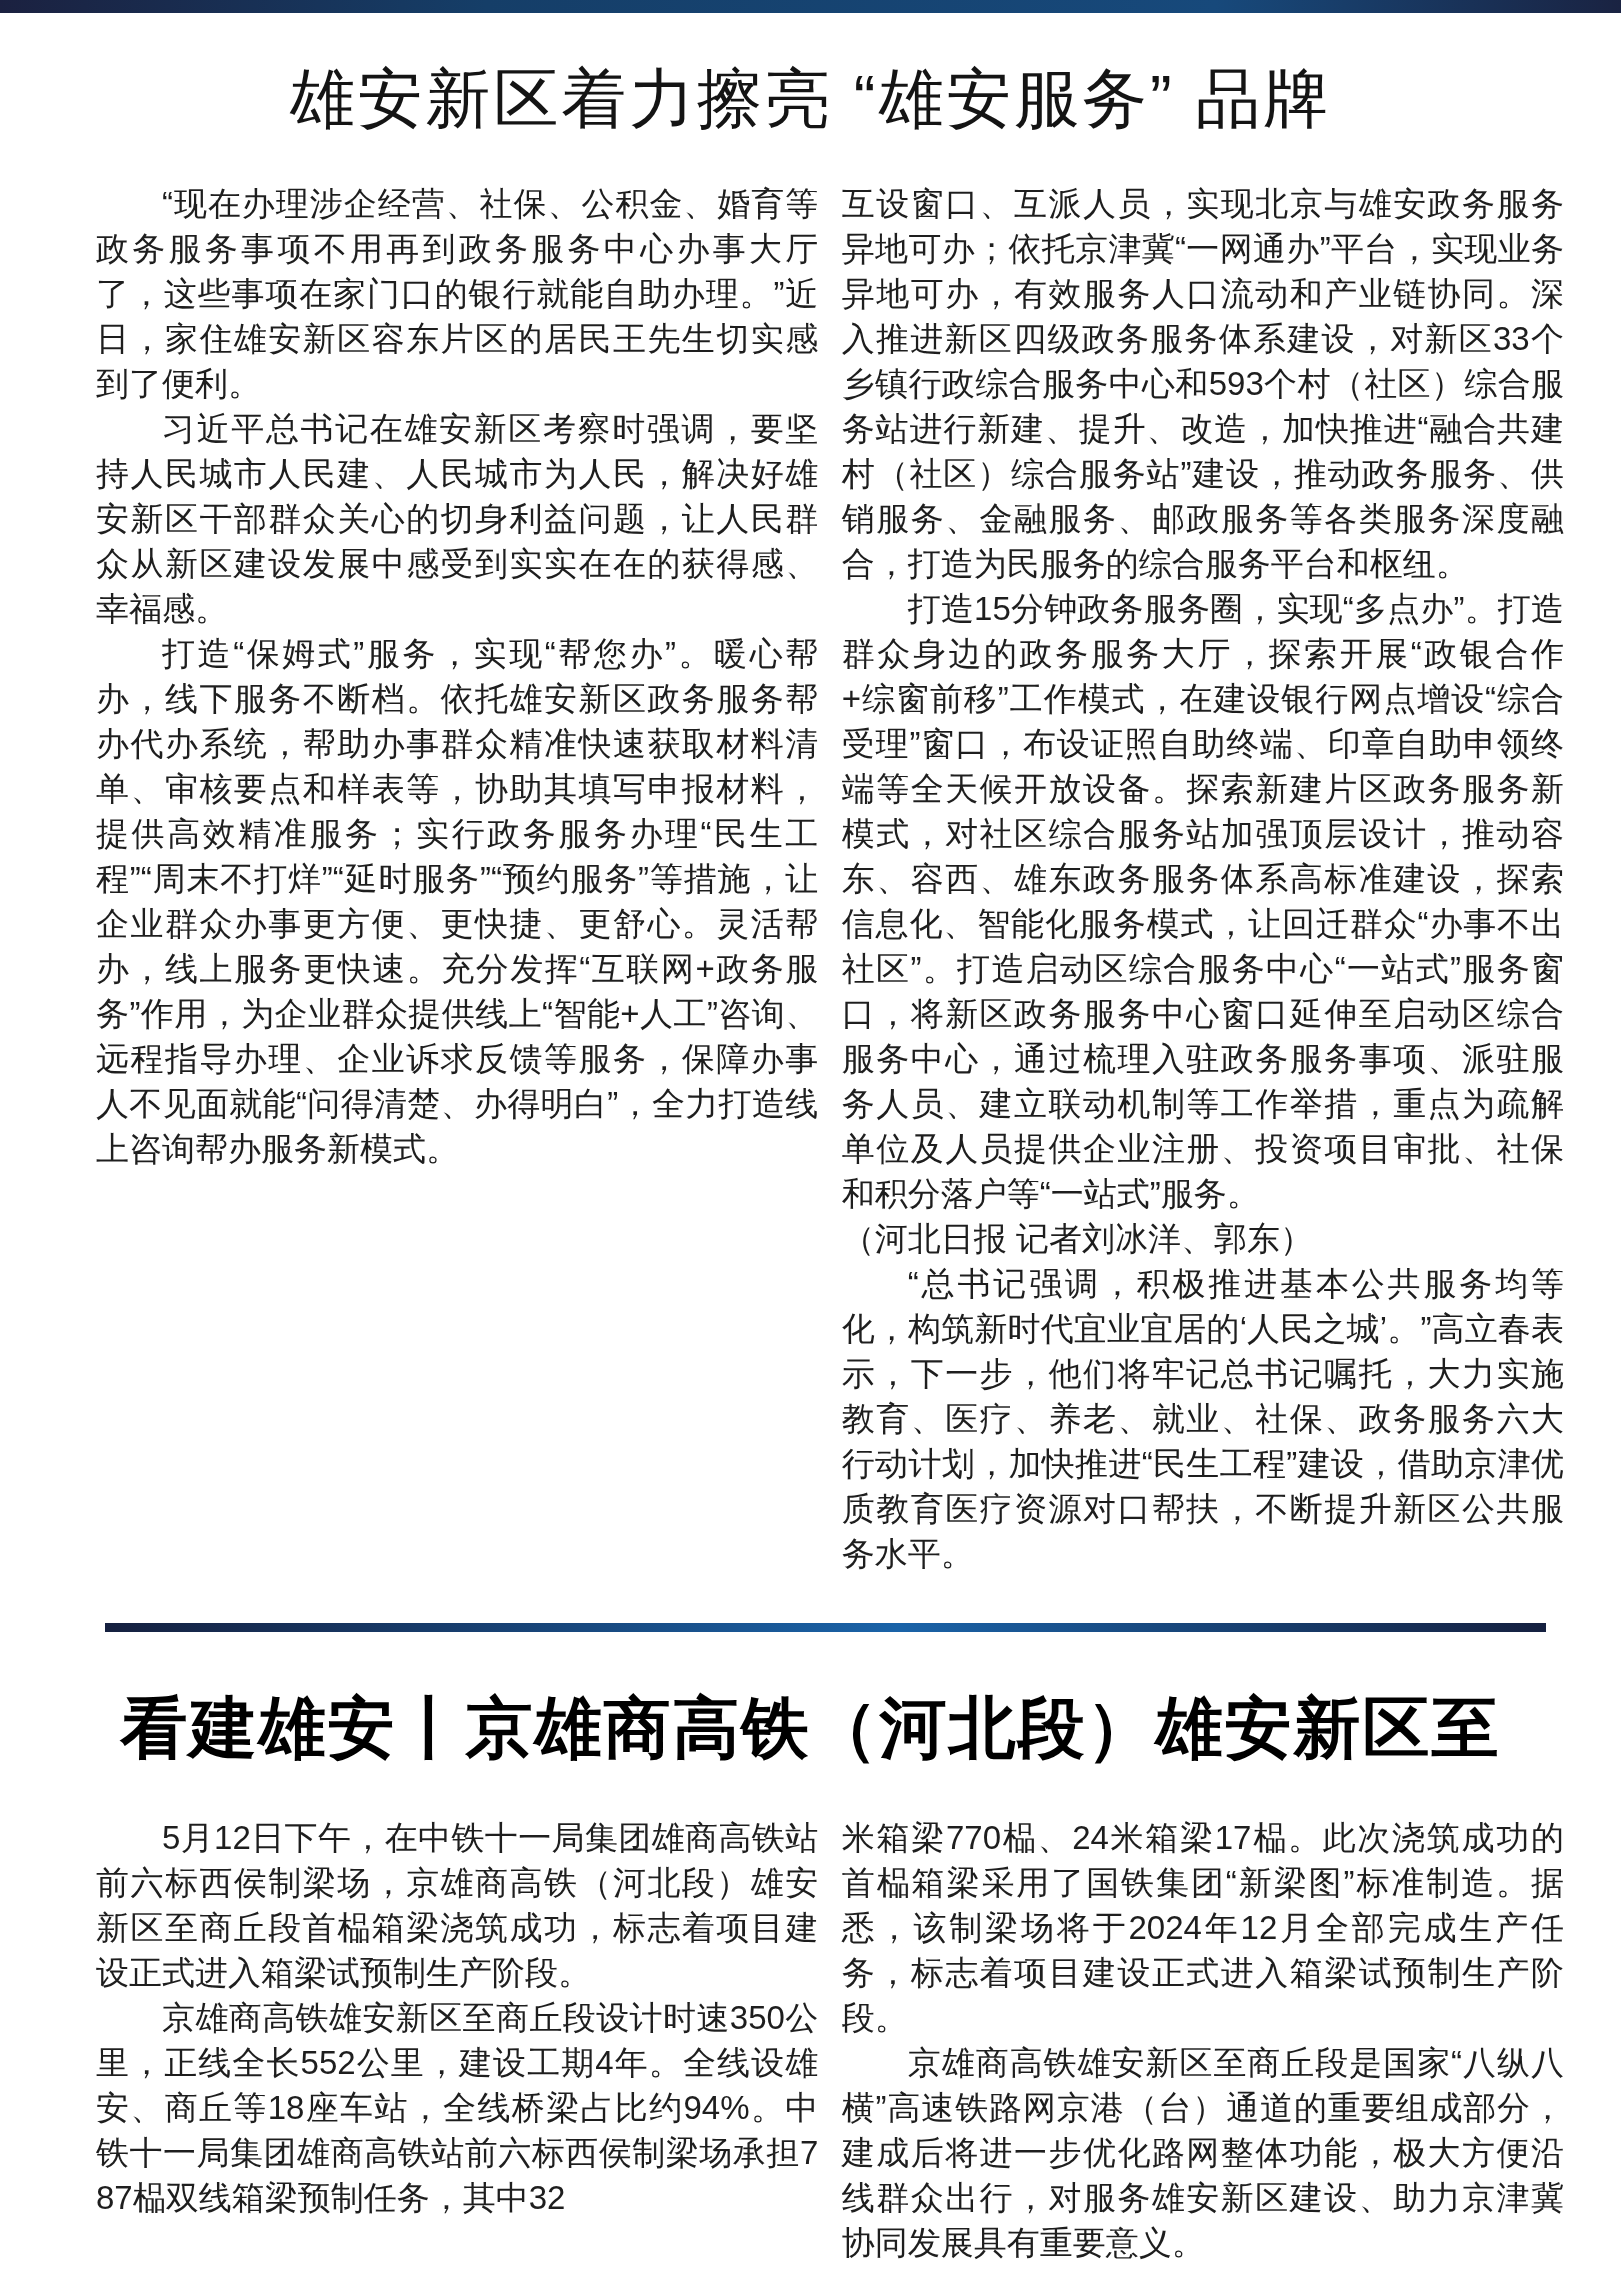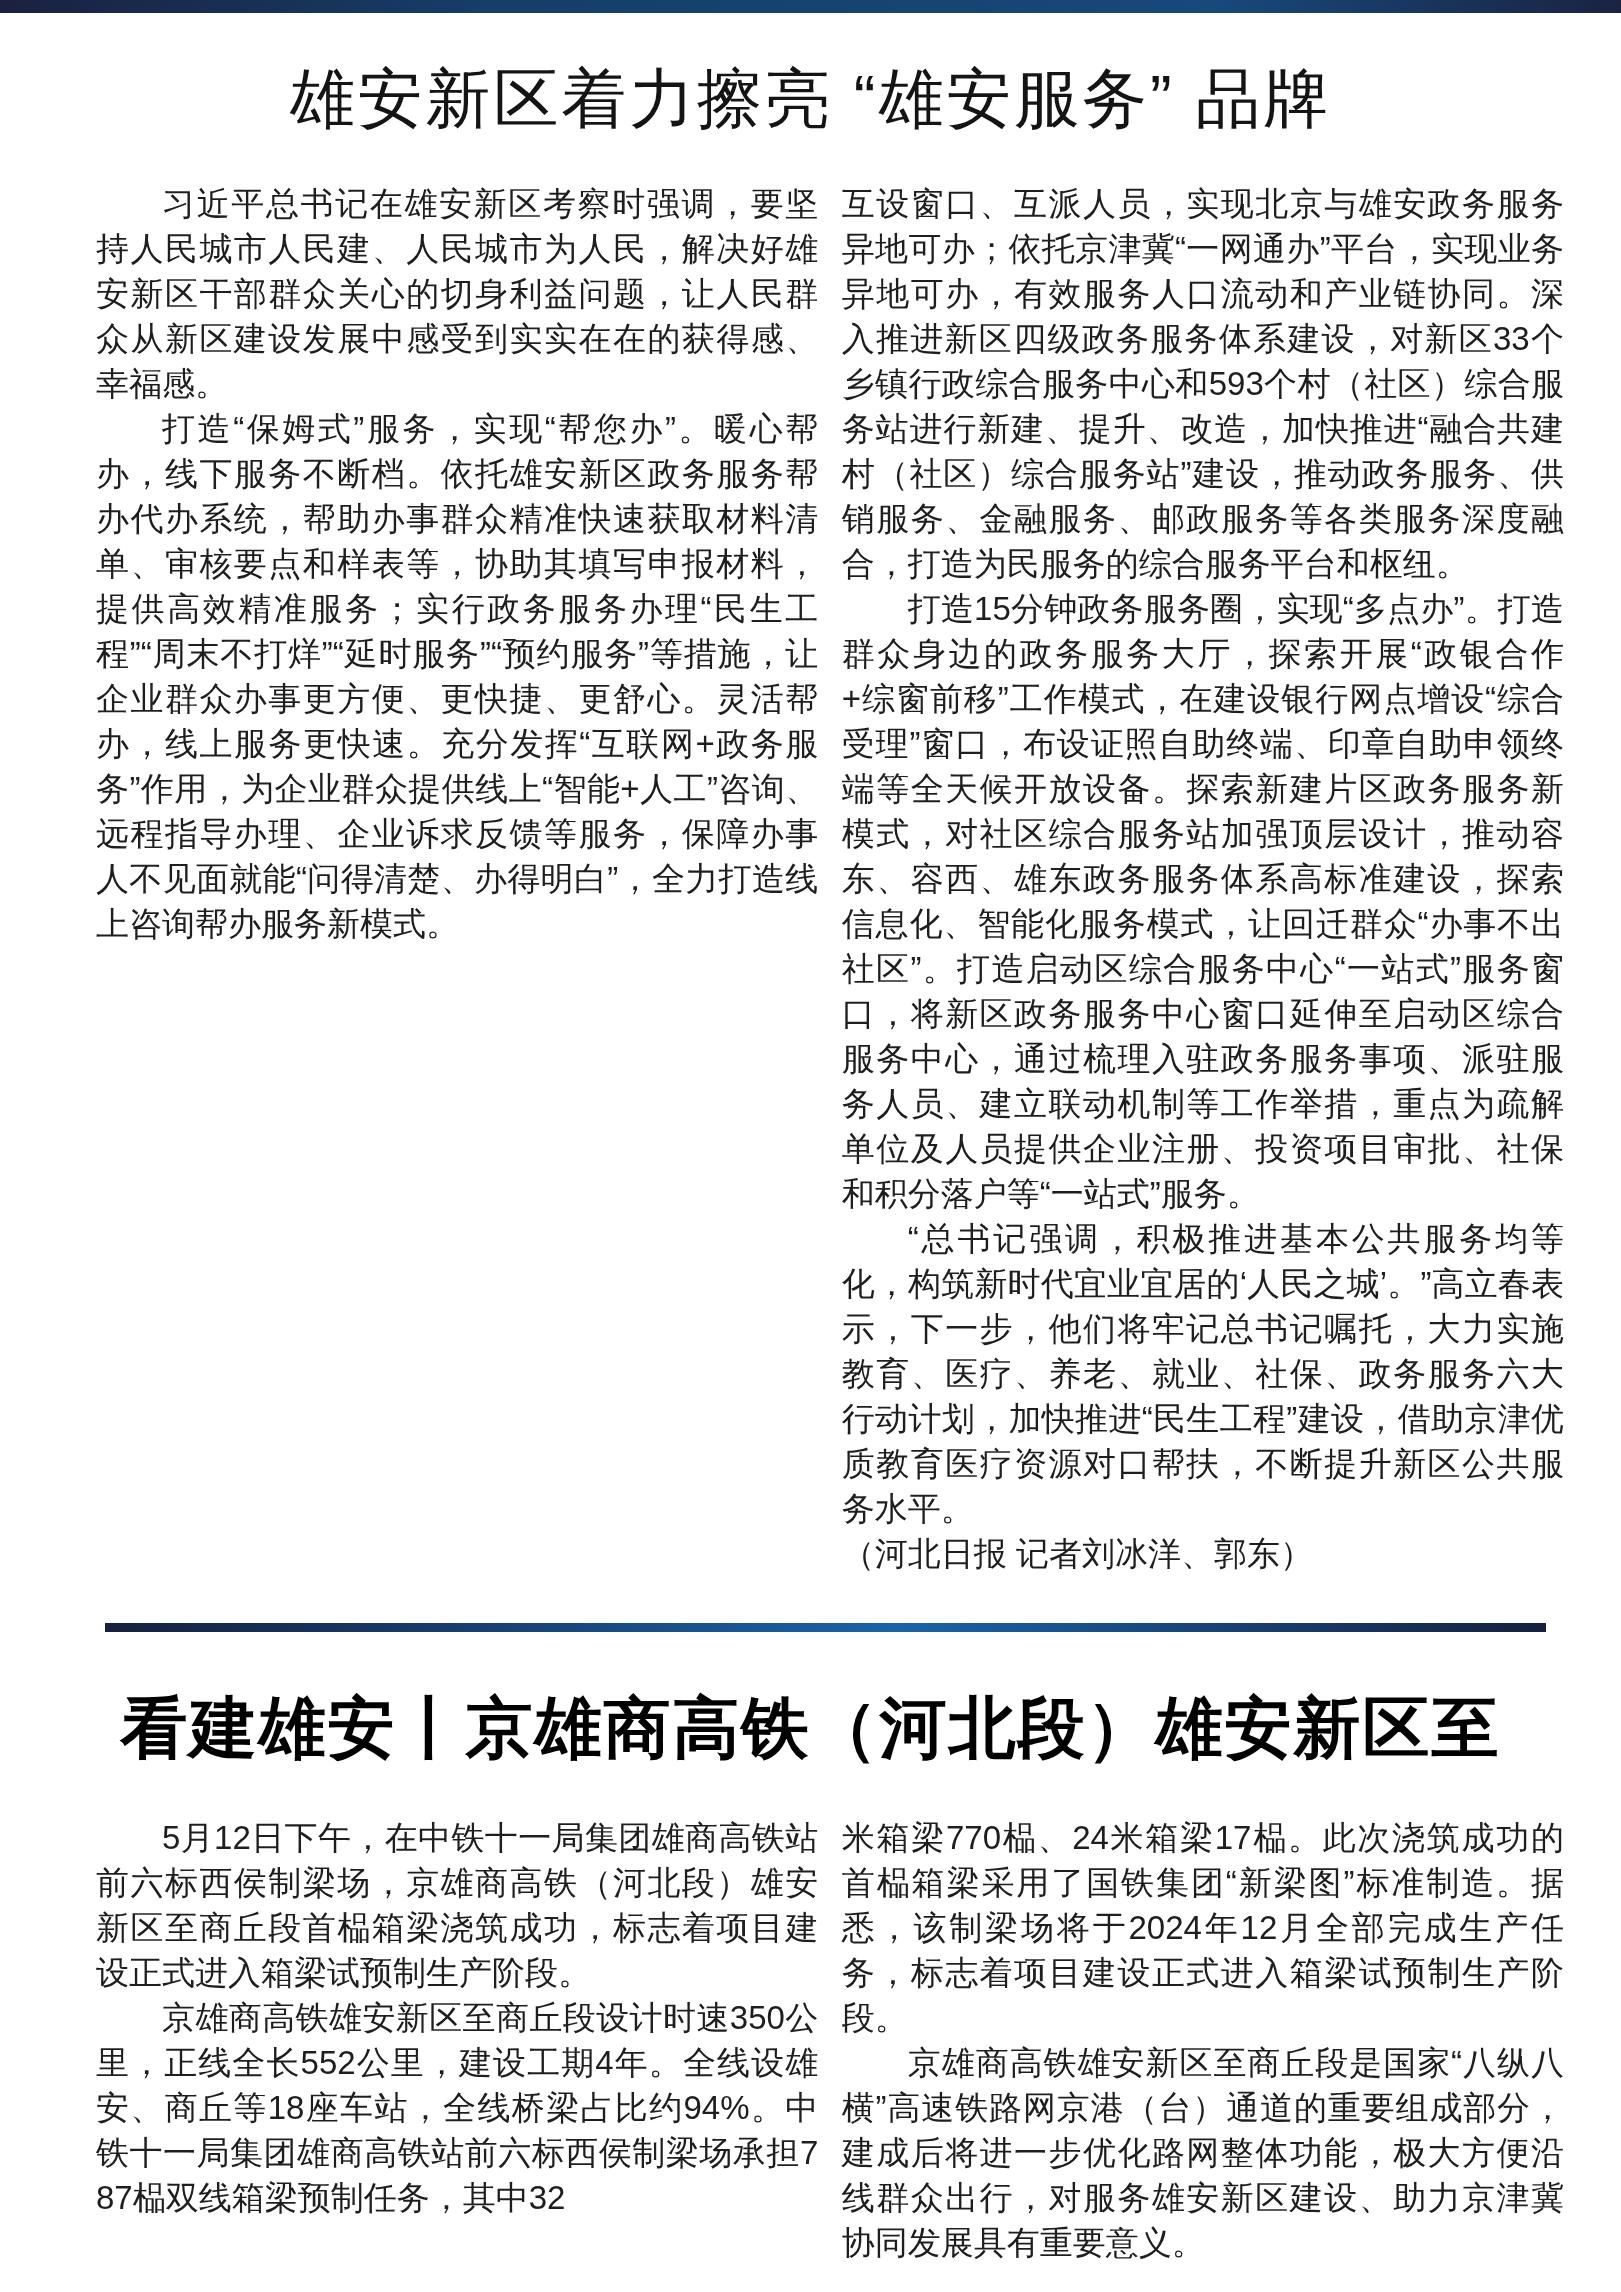--- a/index.html
+++ b/index.html
@@ -66,28 +66,29 @@
 <body>
 
 <div class="page">
 
   <div class="top-bar"></div>
 
   <h1 class="a1-title">雄安新区着力擦亮 “雄安服务” 品牌</h1>
 
   <div class="columns">
     <div class="col">
+      <p class="body indent">“现在办理涉企经营、社保、公积金、婚育等政务服务事项不用再到政务服务中心办事大厅了，这些事项在家门口的银行就能自助办理。”近日，家住雄安新区容东片区的居民王先生切实感到了便利。</p>
       <p class="body indent">习近平总书记在雄安新区考察时强调，要坚持人民城市人民建、人民城市为人民，解决好雄安新区干部群众关心的切身利益问题，让人民群众从新区建设发展中感受到实实在在的获得感、幸福感。</p>
       <p class="body indent">打造“保姆式”服务，实现“帮您办”。暖心帮办，线下服务不断档。依托雄安新区政务服务帮办代办系统，帮助办事群众精准快速获取材料清单、审核要点和样表等，协助其填写申报材料，提供高效精准服务；实行政务服务办理“民生工程”“周末不打烊”“延时服务”“预约服务”等措施，让企业群众办事更方便、更快捷、更舒心。灵活帮办，线上服务更快速。充分发挥“互联网+政务服务”作用，为企业群众提供线上“智能+人工”咨询、远程指导办理、企业诉求反馈等服务，保障办事人不见面就能“问得清楚、办得明白”，全力打造线上咨询帮办服务新模式。</p>
     </div>
     <div class="col">
       <p class="body">互设窗口、互派人员，实现北京与雄安政务服务异地可办；依托京津冀“一网通办”平台，实现业务异地可办，有效服务人口流动和产业链协同。深入推进新区四级政务服务体系建设，对新区33个乡镇行政综合服务中心和593个村（社区）综合服务站进行新建、提升、改造，加快推进“融合共建村（社区）综合服务站”建设，推动政务服务、供销服务、金融服务、邮政服务等各类服务深度融合，打造为民服务的综合服务平台和枢纽。</p>
       <p class="body indent">打造15分钟政务服务圈，实现“多点办”。打造群众身边的政务服务大厅，探索开展“政银合作+综窗前移”工作模式，在建设银行网点增设“综合受理”窗口，布设证照自助终端、印章自助申领终端等全天候开放设备。探索新建片区政务服务新模式，对社区综合服务站加强顶层设计，推动容东、容西、雄东政务服务体系高标准建设，探索信息化、智能化服务模式，让回迁群众“办事不出社区”。打造启动区综合服务中心“一站式”服务窗口，将新区政务服务中心窗口延伸至启动区综合服务中心，通过梳理入驻政务服务事项、派驻服务人员、建立联动机制等工作举措，重点为疏解单位及人员提供企业注册、投资项目审批、社保和积分落户等“一站式”服务。</p>
+      <p class="body byline">（河北日报 记者刘冰洋、郭东）</p>
       <p class="body indent">“总书记强调，积极推进基本公共服务均等化，构筑新时代宜业宜居的‘人民之城’。”高立春表示，下一步，他们将牢记总书记嘱托，大力实施教育、医疗、养老、就业、社保、政务服务六大行动计划，加快推进“民生工程”建设，借助京津优质教育医疗资源对口帮扶，不断提升新区公共服务水平。</p>
-      <p class="body byline">（河北日报 记者刘冰洋、郭东）</p>
     </div>
   </div>
 
   <div class="divider"></div>
 
   <h1 class="a2-title">
     <span>看建雄安丨京雄商高铁（河北段）雄安新区至</span><br>
   </h1>
 
   <div class="columns a2">

